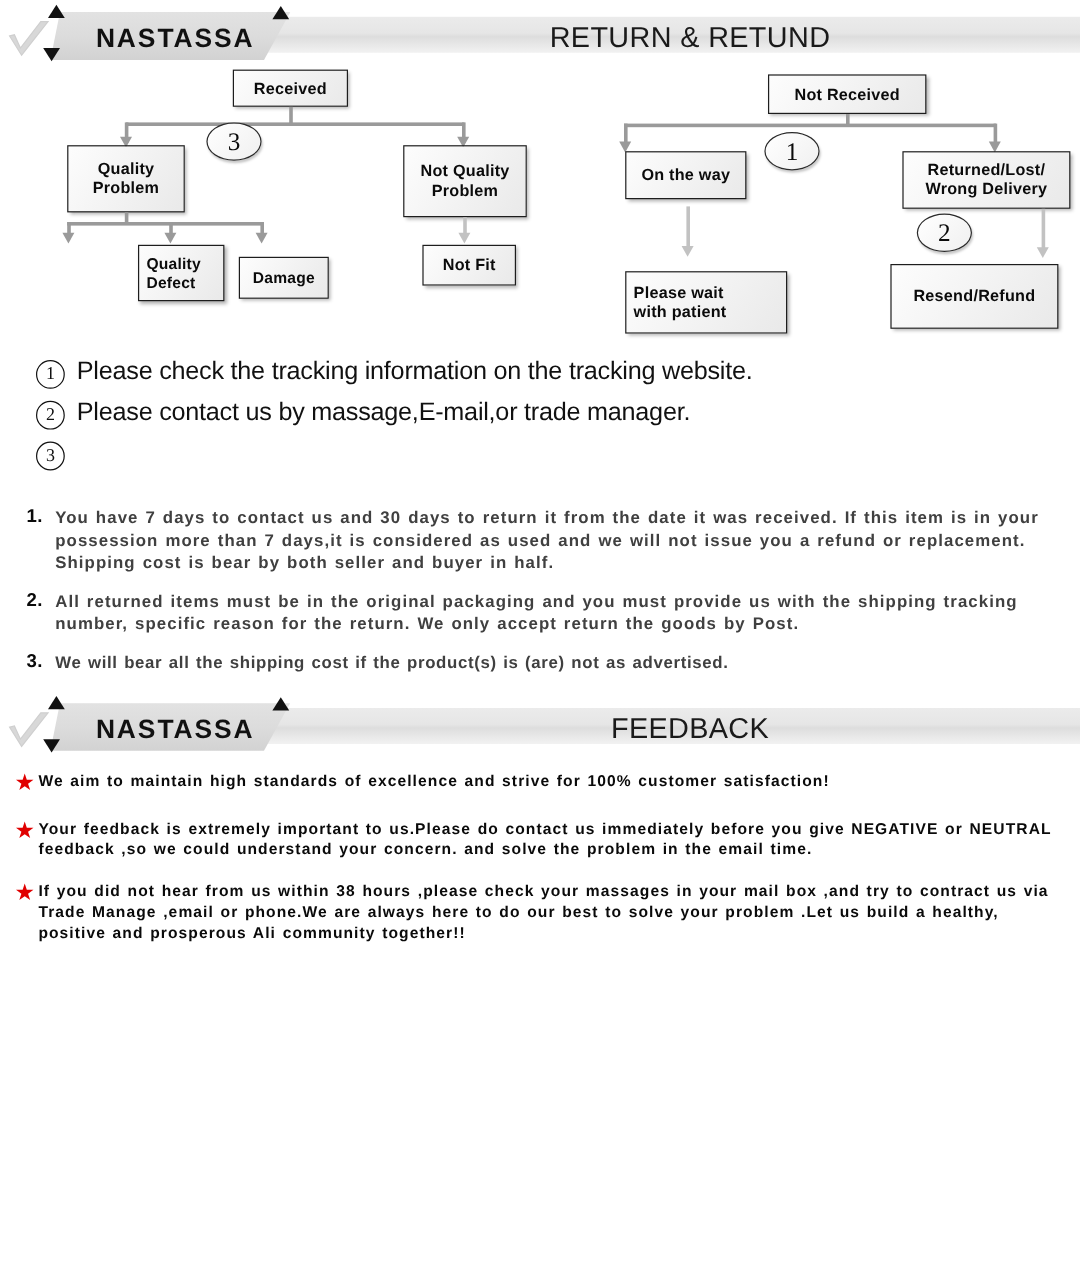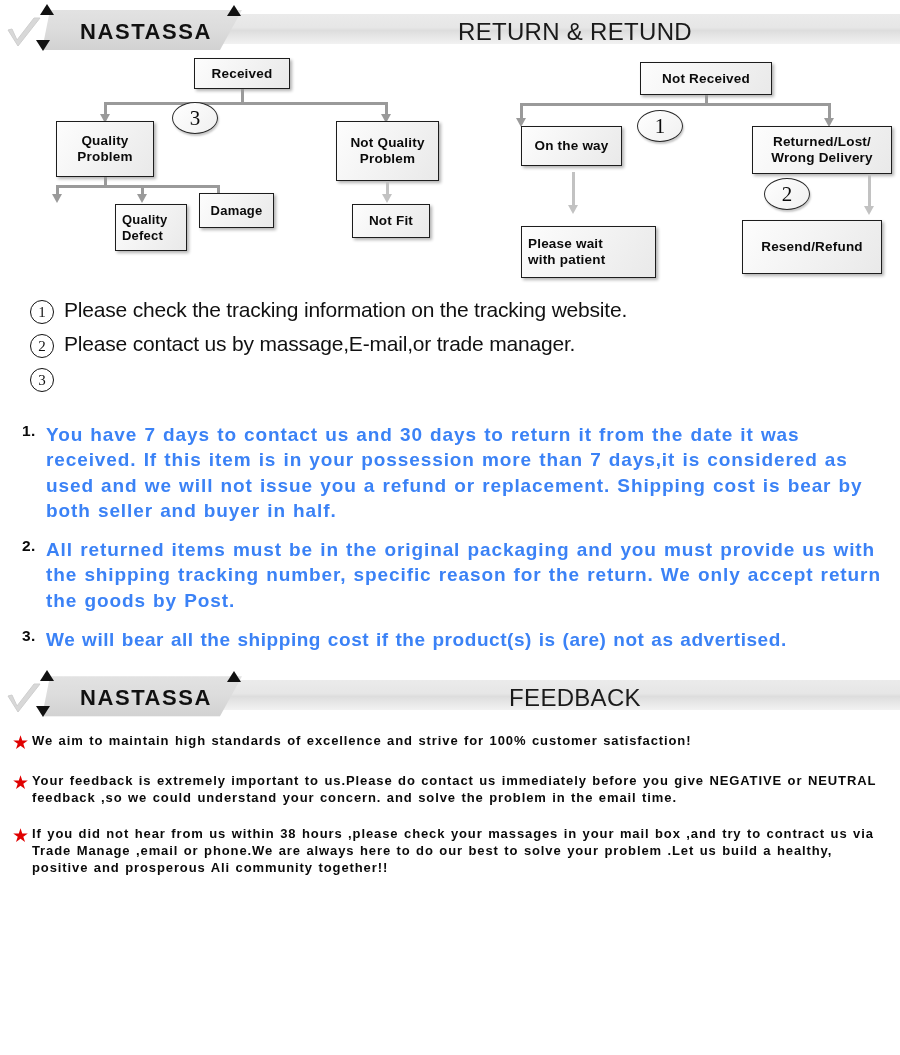--- a/index.html
+++ b/index.html
@@ -149,21 +149,21 @@
 
   
   .policy { padding: 22px 16px 0 22px; }
   .policy-item { display: flex; margin-bottom: 14px; }
   .policy-num {
     font-size: 15.5px; font-weight: bold; color: #0a0a0a;
     flex: 0 0 auto; width: 24px;
     letter-spacing: 0.5px;
   }
   .policy-body {
-    font-size: 19px; font-weight: bold; color: #3b82f6;
+    font-size: 14px; font-weight: bold; color: #404040;
     line-height: 1.33;
     letter-spacing: 0.9px;
     word-spacing: 1px;
   }
 
   
   .feedback { padding: 14px 14px 0 12px; }
   .fb-item { display: flex; margin-bottom: 18px; }
   .fb-star {
     flex: 0 0 auto;
@@ -221,21 +221,21 @@
   <div class="conn h" style="left:56px; top:133px; width:163px;"></div>
   <div class="conn v" style="left:56px; top:133px; height:11px;"></div>
   <div class="arrowhead" style="left:52px; top:142px;"></div>
   <div class="conn v" style="left:141px; top:133px; height:11px;"></div>
   <div class="arrowhead" style="left:137px; top:142px;"></div>
   <div class="conn v" style="left:217px; top:133px; height:11px;"></div>
   <div class="arrowhead" style="left:213px; top:142px;"></div>
 
   <div class="node left-align" style="left:115px; top:152px; width:72px; height:47px; white-space:pre-line; font-size:13px;">Quality
 Defect</div>
-  <div class="node" style="left:199px; top:141px; width:75px; height:35px; font-size:13px;">Damage</div>
+  <div class="node" style="left:199px; top:162px; width:75px; height:35px; font-size:13px;">Damage</div>
 
   <div class="conn v light" style="left:386px; top:129px; height:18px;"></div>
   <div class="arrowhead light" style="left:382px; top:142px;"></div>
   <div class="node" style="left:352px; top:152px; width:78px; height:34px;">Not Fit</div>
 
   <div class="node" style="left:640px; top:10px; width:132px; height:33px;">Not  Received</div>
 
   <div class="conn v" style="left:705px; top:43px; height:10px;"></div>
   <div class="conn h" style="left:520px; top:51px; width:310px;"></div>
   <div class="conn v" style="left:520px; top:51px; height:18px;"></div>

